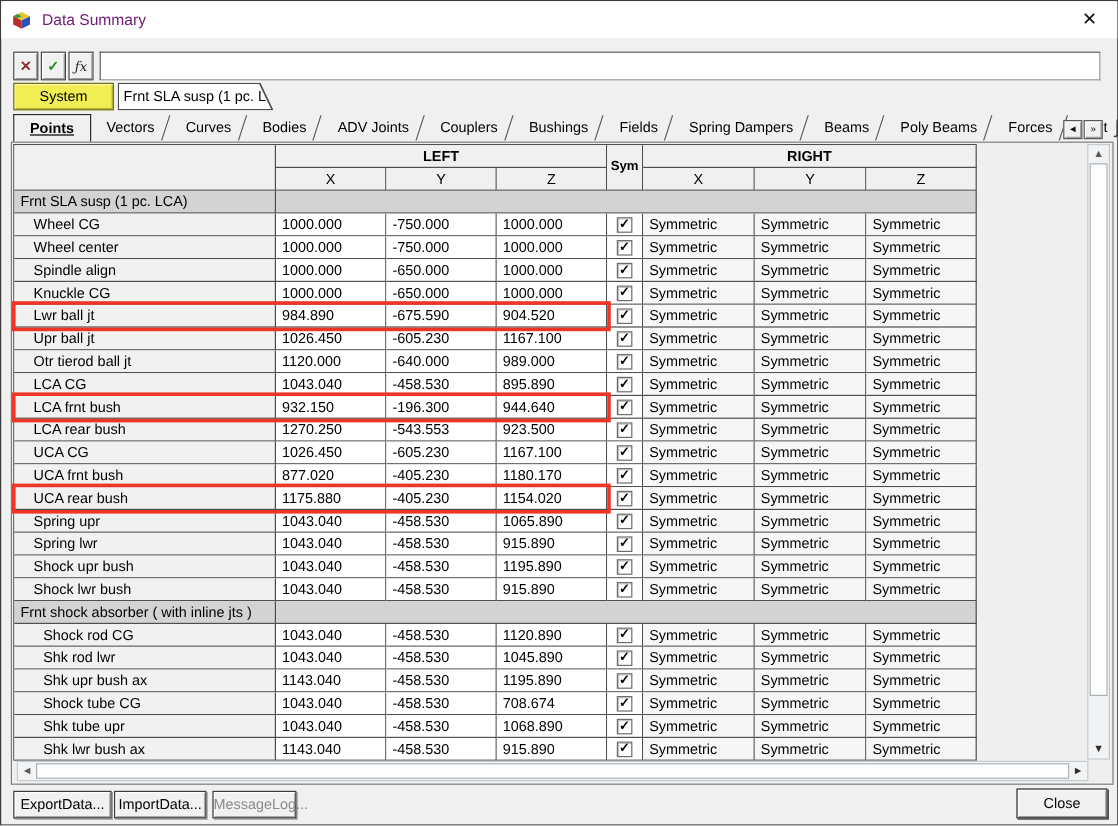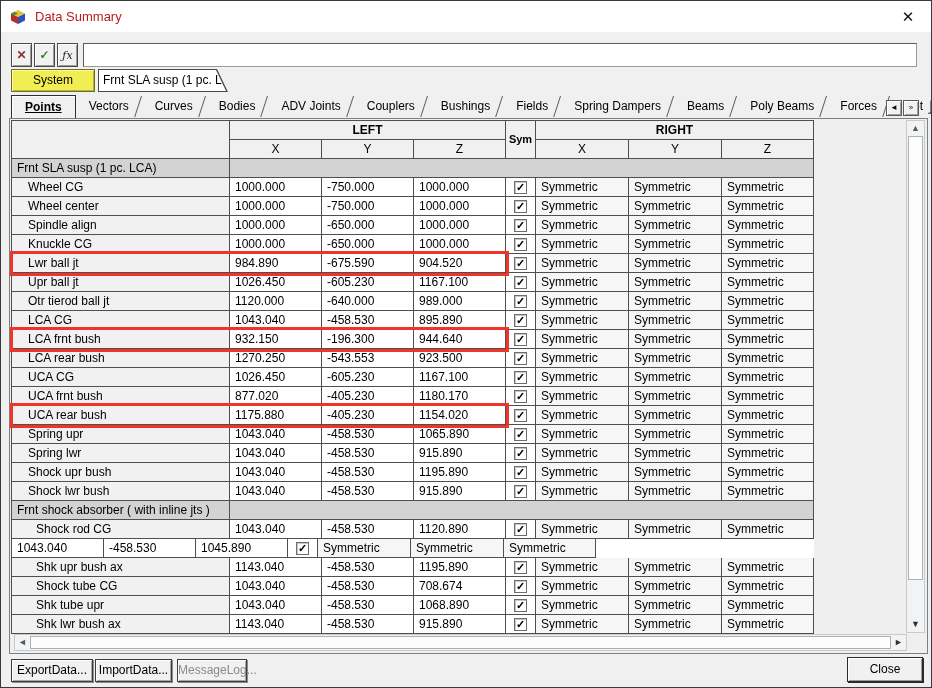--- a/index.html
+++ b/index.html
@@ -12,21 +12,21 @@
   .window{
     position:absolute;left:0;top:0;width:932px;height:688px;
     background:#f0f0f0;border:1px solid #3a3a3a;box-sizing:border-box;
   }
   
   .titlebar{
     height:31px;background:#ffffff;display:flex;align-items:center;
     padding:0 0 0 9px;
   }
   .app-icon{width:16px;height:16px;flex:0 0 16px;}
-  .title-text{margin-left:9px;font-size:13px;color:#b91c1c;}
+  .title-text{margin-left:9px;font-size:13px;color:#701a75;}
   .close-x{
     margin-left:auto;width:34px;height:26px;text-align:center;line-height:26px;
     font-size:15px;color:#111;cursor:default;margin-right:6px;
   }
   
   .toolbar{position:absolute;left:10px;top:42px;width:906px;height:24px;display:flex;}
   .tb-btn{
     width:21px;height:24px;box-sizing:border-box;margin-right:2px;
     background:#f1f1f1;border:1px solid #4a4a4a;
     box-shadow:inset 1px 1px 0 #ffffff, inset -1px -1px 0 #9c9c9c;
@@ -477,20 +477,21 @@
             <div class="cell c-num">-458.530</div>
             <div class="cell c-num">1120.890</div>
             <div class="cell c-sym">
               <span class="cb">✓</span>
             </div>
             <div class="cell c-r1">Symmetric</div>
             <div class="cell c-r2">Symmetric</div>
             <div class="cell c-r3">Symmetric</div>
           </div>
           <div class="trow data ind2">
+            <div class="cell c-label">Shk rod lwr</div>
             <div class="cell c-num">1043.040</div>
             <div class="cell c-num">-458.530</div>
             <div class="cell c-num">1045.890</div>
             <div class="cell c-sym">
               <span class="cb">✓</span>
             </div>
             <div class="cell c-r1">Symmetric</div>
             <div class="cell c-r2">Symmetric</div>
             <div class="cell c-r3">Symmetric</div>
           </div>

